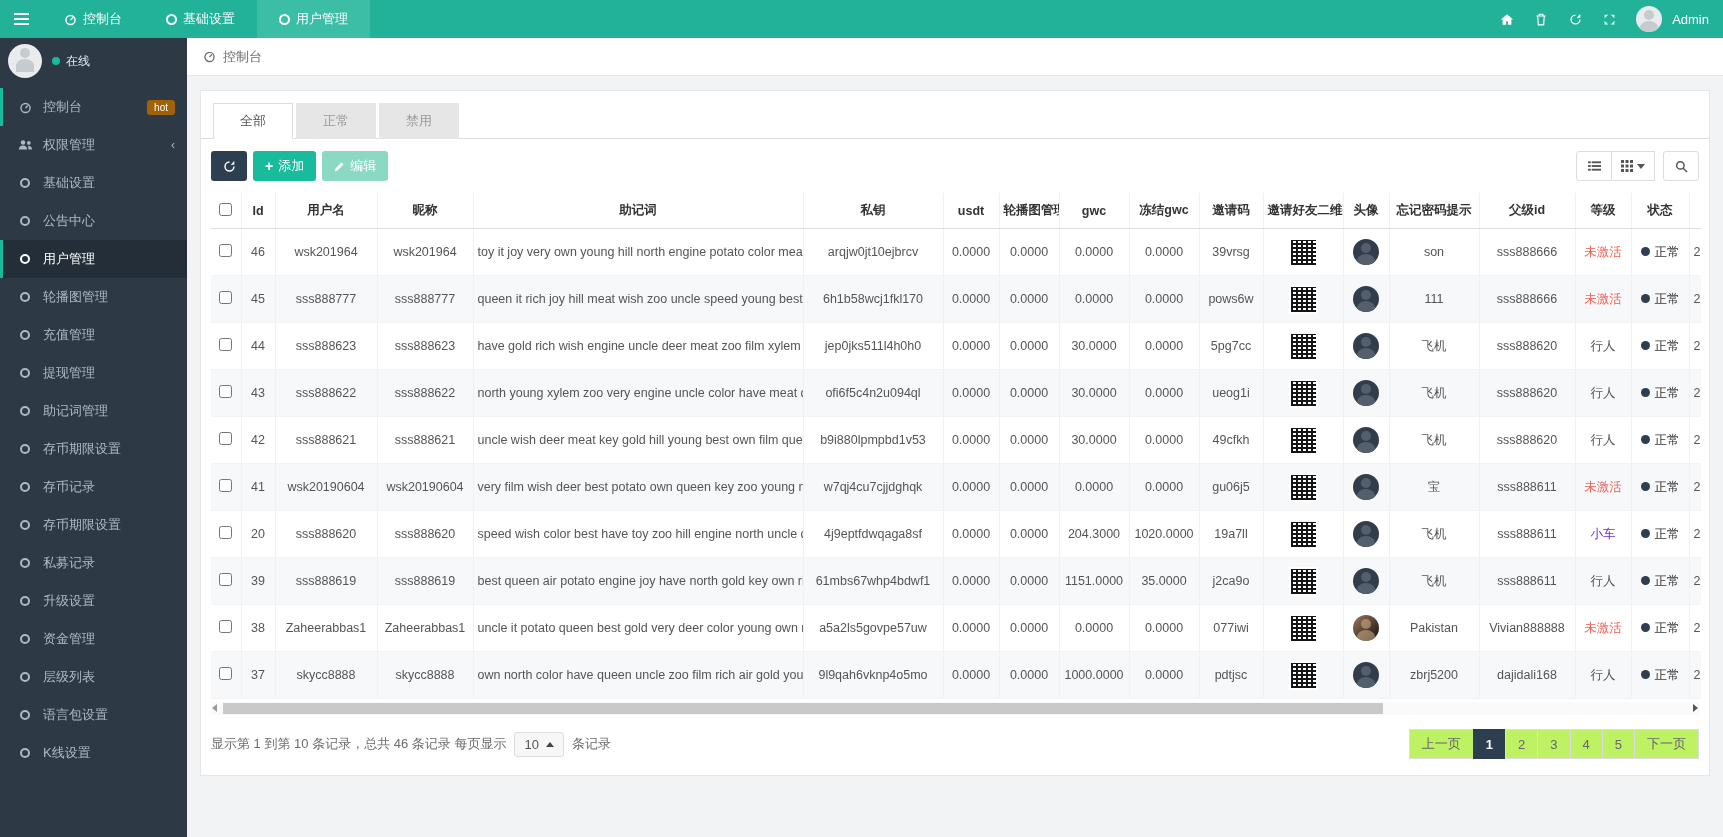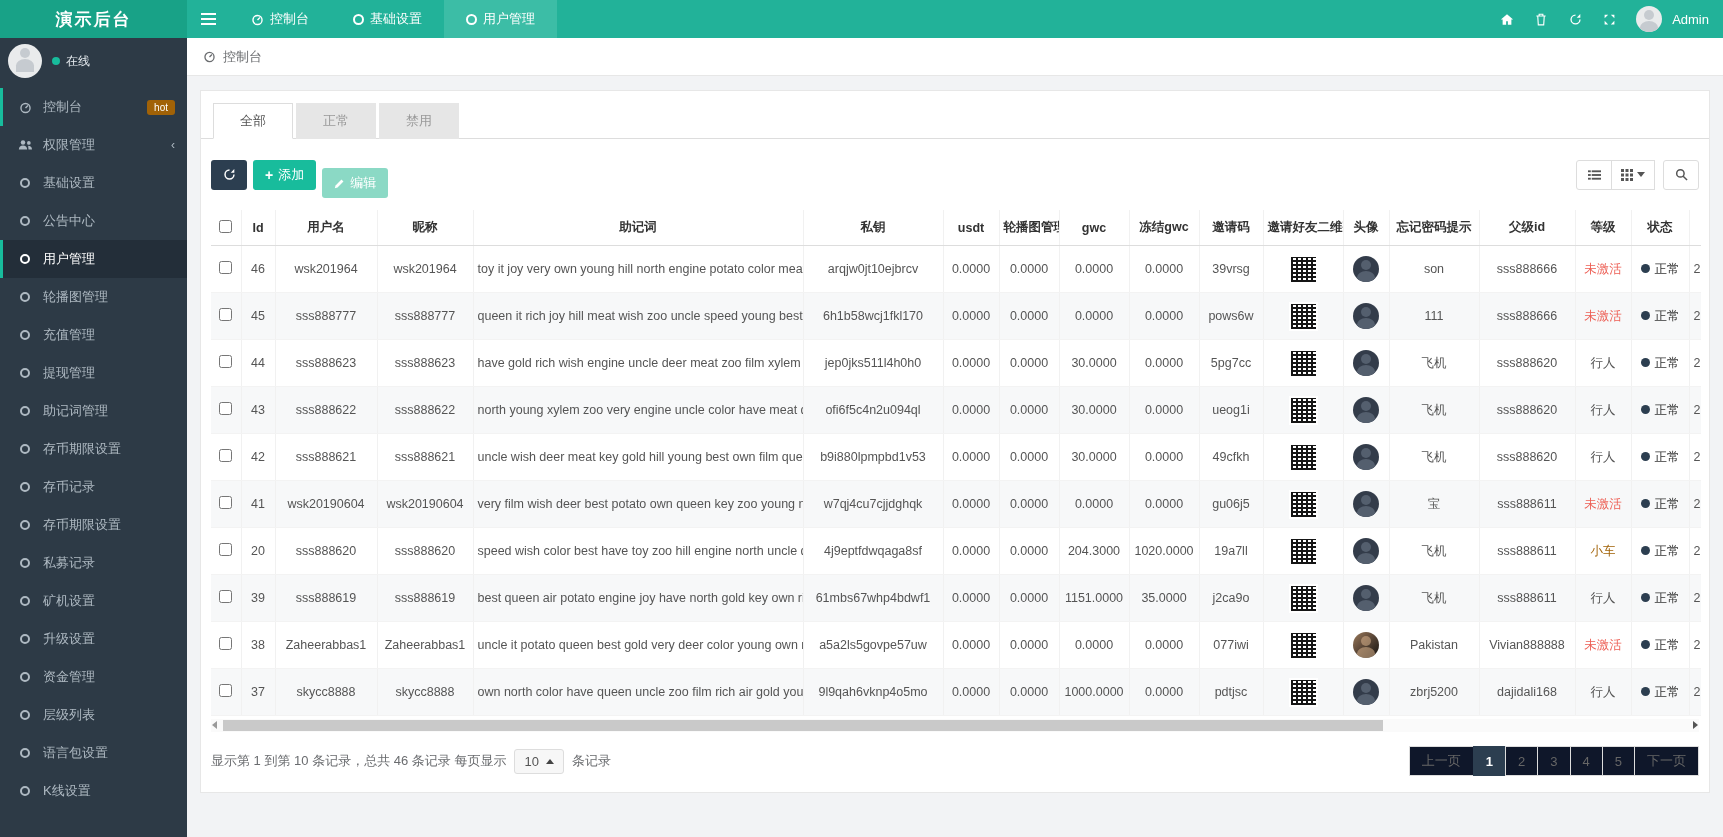--- a/index.html
+++ b/index.html
@@ -48,64 +48,63 @@
     color:#6a6c6f; font-size:13px; border-bottom:1px solid #e7e7e7;}
   .card { margin:14px 13px 0 13px; background:#fff; border:1px solid #e7e7e7; }
   .tabs { padding:12px 0 0 12px; border-bottom:1px solid #ddd; display:flex; gap:3px; background:#fff;}
   .tab { padding:8px 26px; font-size:13px; color:#999; background:#e6e6e6; border:1px solid transparent; cursor:pointer; margin-bottom:-1px;}
   .tab.active { background:#fff; color:#555; border:1px solid #ddd; border-bottom:1px solid #fff;}
   .toolbar { display:flex; align-items:center; padding:12px 10px; }
   .btn { display:inline-flex; align-items:center; gap:5px; height:30px; padding:0 12px; border-radius:3px;
     border:none; color:#fff; font-size:13px; cursor:pointer; margin-right:6px;}
   .btn-dark { background:#2c3e50; width:36px; justify-content:center; padding:0;}
   .btn-green { background:#18bc9c; }
-  .btn-green-light { background:#8bd9c5;margin-top:17px; }
+  .btn-green-light { background:#8bd9c5; }
   .view-btns { margin-left:auto; display:flex; }
   .vbtn { height:30px; min-width:36px; padding:0 9px; background:#fff; border:1px solid #ddd; display:inline-flex;
     align-items:center; justify-content:center; gap:4px; cursor:pointer; color:#555; margin-left:-1px;}
   .vbtn:first-child{ border-radius:3px 0 0 3px;} .vbtn.search { margin-left:8px; border-radius:3px;}
   .caret-dn { width:0; height:0; border-left:4px solid transparent; border-right:4px solid transparent; border-top:5px solid #555;}
   
   .table-wrap { width:1490px; overflow:hidden; margin:0 10px; }
   table { border-collapse:collapse; table-layout:fixed; width:1518px; }
   th,td { font-size:12.5px; color:#555; text-align:center; padding:10px 4px; border-left:1px solid #f1f1f1;
     overflow:hidden; white-space:nowrap; }
   th:first-child,td:first-child{ border-left:none; }
   thead th { color:#333; font-weight:bold; border-bottom:1px solid #ddd; padding:9px 4px;}
   tbody tr:nth-child(even){ background:#f7f8f9; }
   tbody td { border-bottom:1px solid #f3f3f3; height:38px; }
   .qr { width:25px; height:25px; margin:0 auto; background:
       repeating-linear-gradient(0deg,#151515 0 2px,transparent 2px 4px),
       repeating-linear-gradient(90deg,#151515 0 2px,#fff 2px 5px); outline:2px solid #fff;}
   td .avatar { margin:0 auto; }
-  .lv-danger { color:#ed5f55; } .lv-success { color:#a16207;margin-left:7px; }
+  .lv-danger { color:#ed5f55; } .lv-success { color:#6d28d9;margin-left:7px; }
   .status { color:#333; } .status .dot-b { display:inline-block; width:9px; height:9px; border-radius:50%; background:#2c3e50; margin-right:5px;}
   
   .hscroll { height:13px; margin:3px 10px 0 10px; position:relative; background:#fafafa;}
   .hthumb { position:absolute; left:12px; top:1px; height:11px; width:1160px; background:#c9c9c9;}
   .harrow { position:absolute; top:2px; width:0; height:0; border-top:4px solid transparent; border-bottom:4px solid transparent;}
   .harrow.left { left:1px; border-right:5px solid #9a9a9a;}
   .harrow.right { right:1px; border-left:5px solid #555;}
   
   .card-footer { display:flex; align-items:center; padding:14px 10px 16px 10px; color:#6a6c6f; font-size:13px;}
   .pp-select { display:inline-flex; align-items:center; gap:7px; border:1px solid #ddd; background:#f7f7f7;
     padding:4px 9px; margin:0 8px; border-radius:3px; color:#555; cursor:pointer;}
   .caret-up { width:0; height:0; border-left:4px solid transparent; border-right:4px solid transparent; border-bottom:5px solid #444;}
   .pagination { margin-left:auto; display:flex; }
   .page { min-width:30px; height:30px; padding:0 12px; display:inline-flex; align-items:center; justify-content:center;
-    background:#0f172a; border:1px solid #ddd; color:#666; margin-left:-1px; cursor:pointer; font-size:13px;}
+    background:#bef264; border:1px solid #ddd; color:#666; margin-left:-1px; cursor:pointer; font-size:13px;}
   .page.active { background:#2c3e50; border-color:#2c3e50; color:#fff; font-weight:bold;}
   input[type=checkbox]{ width:13px; height:13px; }
   svg { display:block; }
 </style>
 </head>
 <body>
 
 <div class="navbar">
-  <div class="brand">演示后台</div>
   <div class="nav-left">
     <div class="hamburger">
         <i></i>
       </div>
 
   <div class="nav-tab">
         <span style="display:inline-flex;color:#fff">
           <svg width="13" height="13" viewBox="0 0 16 16">
             <circle cx="8" cy="8.6" r="5.6" fill="none" stroke="currentColor" stroke-width="1.7"></circle>
             <line x1="8" y1="8.6" x2="11" y2="5.6" stroke="currentColor" stroke-width="1.7"></line>
@@ -244,26 +243,20 @@
         <span class="ic">
           <span class="ring-s"></span>
         </span>
         <span>存币期限设置</span>
       </div>
       <div class="side-item">
         <span class="ic">
           <span class="ring-s"></span>
         </span>
         <span>私募记录</span>
-      </div>
-      <div class="side-item">
-        <span class="ic">
-          <span class="ring-s"></span>
-        </span>
-        <span>矿机设置</span>
       </div>
       <div class="side-item">
         <span class="ic">
           <span class="ring-s"></span>
         </span>
         <span>升级设置</span>
       </div>
       <div class="side-item">
         <span class="ic">
           <span class="ring-s"></span>

